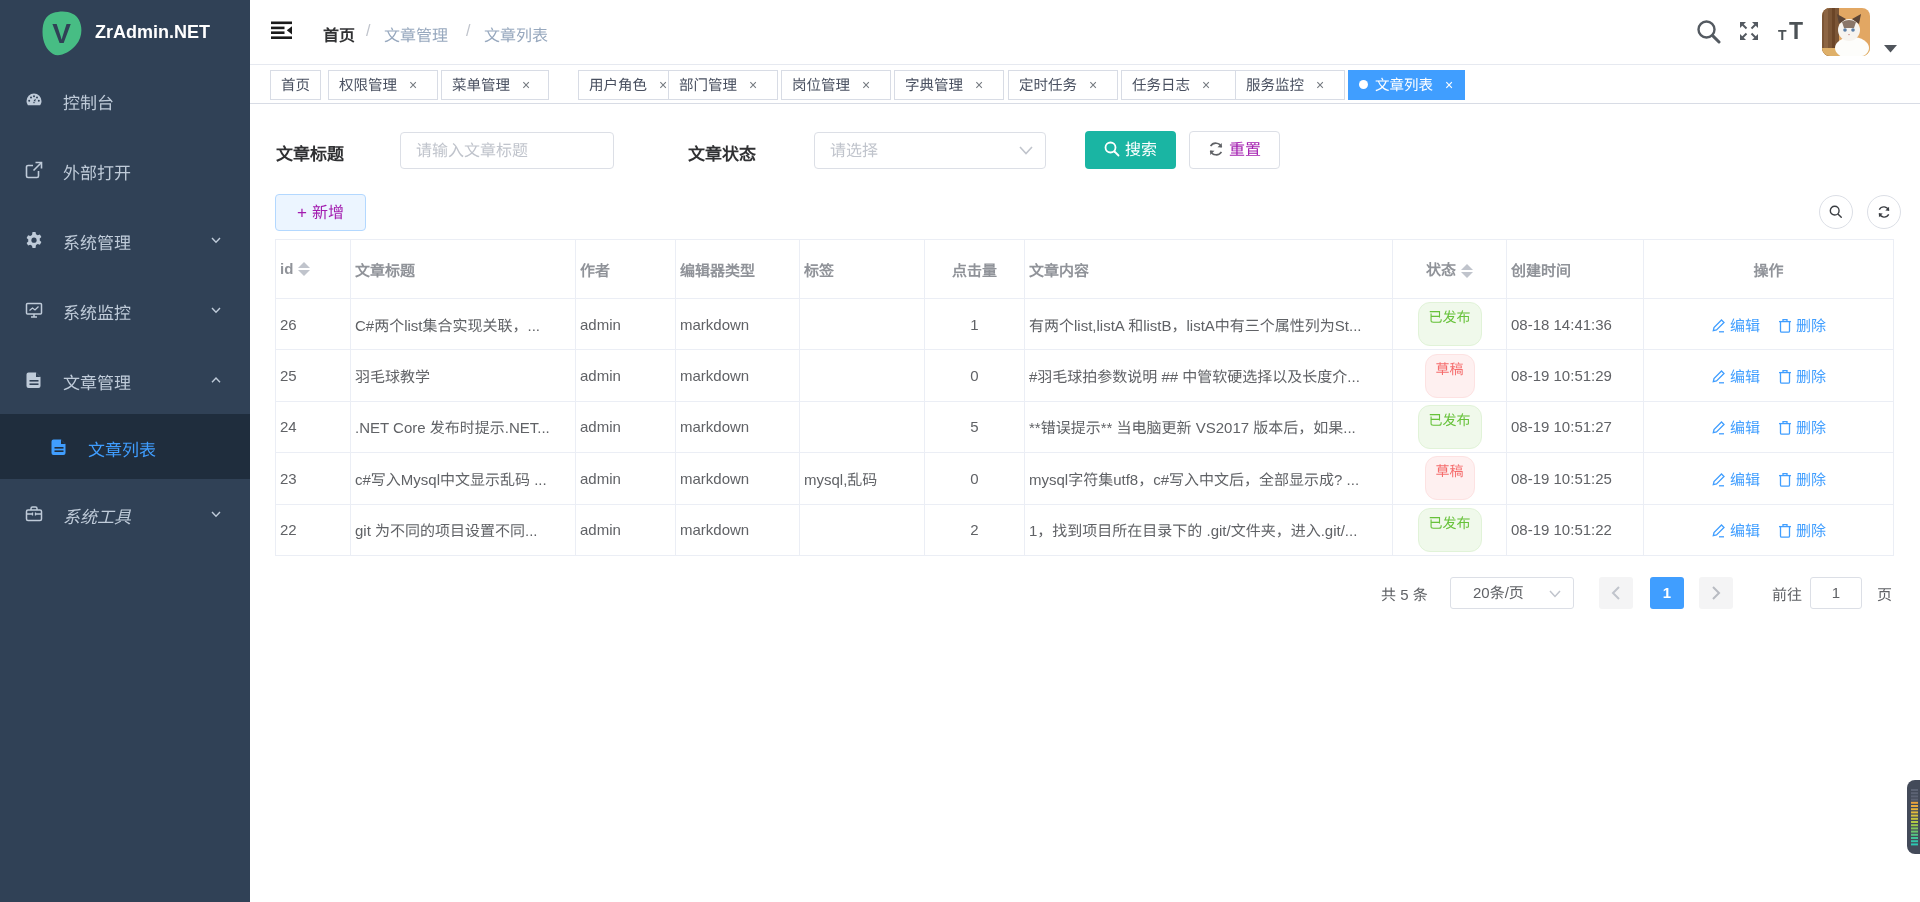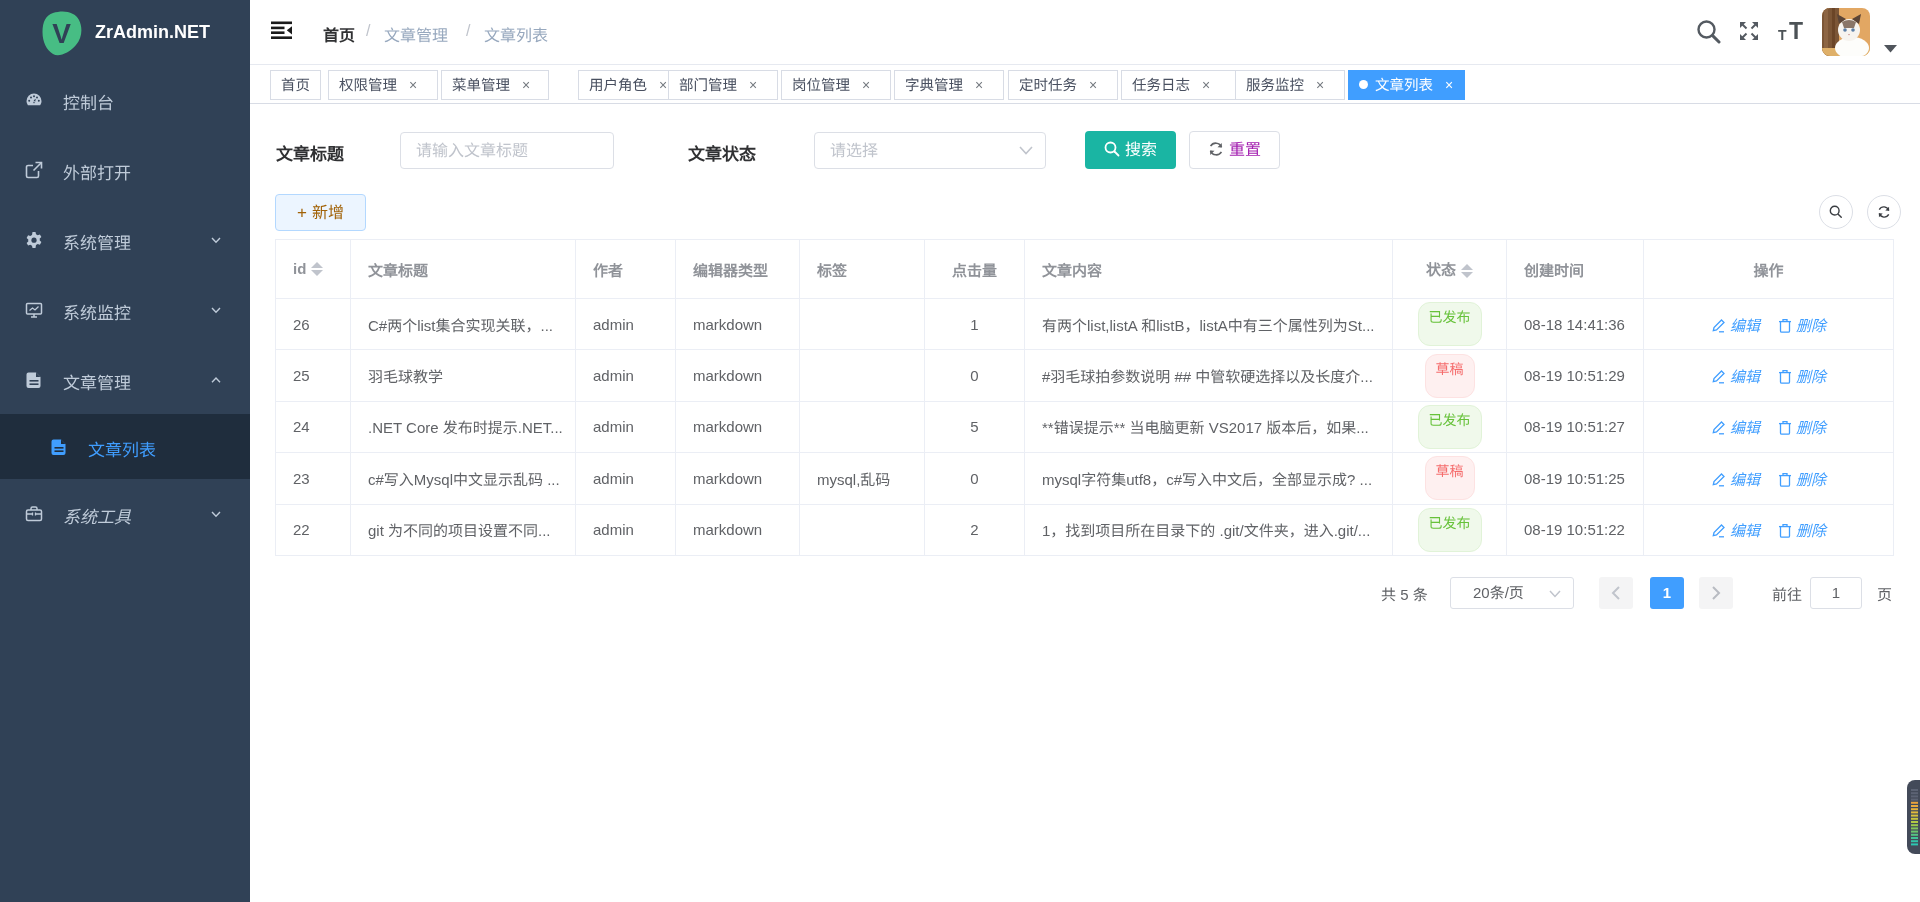--- a/index.html
+++ b/index.html
@@ -37,39 +37,39 @@
 .tag.on { background:#409eff; border-color:#409eff; color:#fff; }
 .tag.on .dot { display:inline-block; width:9px; height:9px; border-radius:50%; background:#fff; margin-right:7px; position:relative; top:-1px; }
 .tag.on .x { color:#fff; }
 
 
 .flabel { position:absolute; font-size:17px; font-weight:bold; color:#303133; top:140px; }
 .finput { position:absolute; top:132px; height:37px; border:1px solid #dcdfe6; border-radius:4px; background:#fff; font-size:16px; color:#c0c4cc; line-height:35px; padding-left:15px; }
 .fbtn { position:absolute; top:131px; height:38px; width:91px; border-radius:4px; font-size:16px; text-align:center; line-height:38px; }
 #btn-search { left:1085px; background:#1ab5a3; color:#fff; }
 #btn-reset { left:1189px; background:#fff; border:1px solid #dcdfe6; color:#a21caf; line-height:36px; }
-#btn-add { position:absolute; left:275px; top:194px; width:91px; height:37px; background:#ecf5ff; border:1px solid #b3d8ff; border-radius:4px; color:#a16207; font-size:16px; text-align:center; line-height:35px; }
+#btn-add { position:absolute; left:275px; top:194px; width:91px; height:37px; background:#ecf5ff; border:1px solid #b3d8ff; border-radius:4px; color:#a21caf; font-size:16px; text-align:center; line-height:35px; }
 .cbtn { position:absolute; top:195px; width:34px; height:34px; border:1px solid #dcdfe6; border-radius:50%; background:#fff; }
 .cbtn svg { position:absolute; left:9px; top:9px; }
 
 
 #tbl { position:absolute; left:275px; top:239px; width:1619px; border-collapse:separate; border-spacing:0; table-layout:fixed; font-size:15px; color:#606266; }
-#tbl th, #tbl td { border-right:1px solid #ebeef5; border-bottom:1px solid #ebeef5; padding:0 17px; white-space:nowrap; overflow:hidden; text-align:left; font-weight:normal; }
+#tbl th, #tbl td { border-right:1px solid #ebeef5; border-bottom:1px solid #ebeef5; padding:0 4px; white-space:nowrap; overflow:hidden; text-align:left; font-weight:normal; }
 #tbl th { color:#909399; font-weight:bold; height:60px; border-top:1px solid #ebeef5; }
 #tbl td { height:51.4px; }
 #tbl th:first-child, #tbl td:first-child { border-left:1px solid #ebeef5; }
 #tbl .ct { text-align:center;margin-top:21px; }
 .sort { display:inline-block; vertical-align:middle; margin-left:5px; width:12px; height:16px; position:relative; top:-1px; }
 .sort i { position:absolute; left:0; width:0; height:0; border-left:6px solid transparent; border-right:6px solid transparent; }
 .sort .up { top:1px; border-bottom:6px solid #c0c4cc; }
 .sort .dn { bottom:1px; border-top:6px solid #c0c4cc; }
 .ztag { display:inline-block; height:44px; line-height:28px; padding:0 10px; border-radius:12px; font-size:14px; }
 .ztag.g { color:#67c23a; background:#f0f9eb; border:1px solid #e1f3d8; }
 .ztag.r { color:#f56c6c; background:#fef0f0; border:1px solid #fde2e2; }
-.op { color:#409eff;font-style:italic; }
+.op { color:#409eff; }
 .op svg { vertical-align:-2px; margin-right:4px; }
 .op .sp { display:inline-block; width:18px; }
 
 
 #pag { position:absolute; top:577px; left:0; width:1920px; height:32px; font-size:15px; color:#606266; }
 #pag > * { position:absolute; }
 .psel { left:1450px; width:124px; height:32px; border:1px solid #dcdfe6; border-radius:3px; line-height:30px; text-align:left; padding-left:22px; }
 .pbtn { width:34px; height:32px; background:#f4f4f5; border-radius:3px; text-align:center; line-height:32px; }
 .pnum { left:1650px; width:34px; height:32px; background:#409eff; color:#fff; border-radius:3px; text-align:center; line-height:32px; font-weight:bold; }
 .pinput { left:1810px; width:52px; height:32px; border:1px solid #dcdfe6; border-radius:3px; text-align:center; line-height:30px; color:#606266; }

